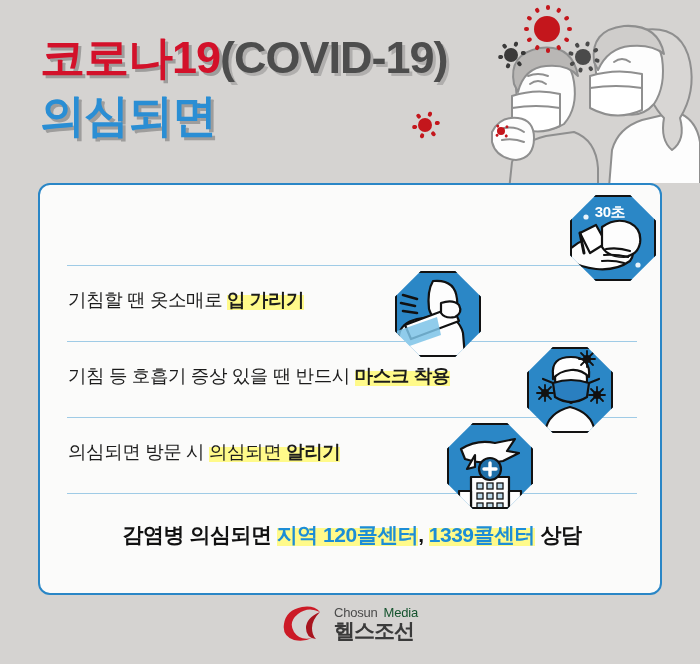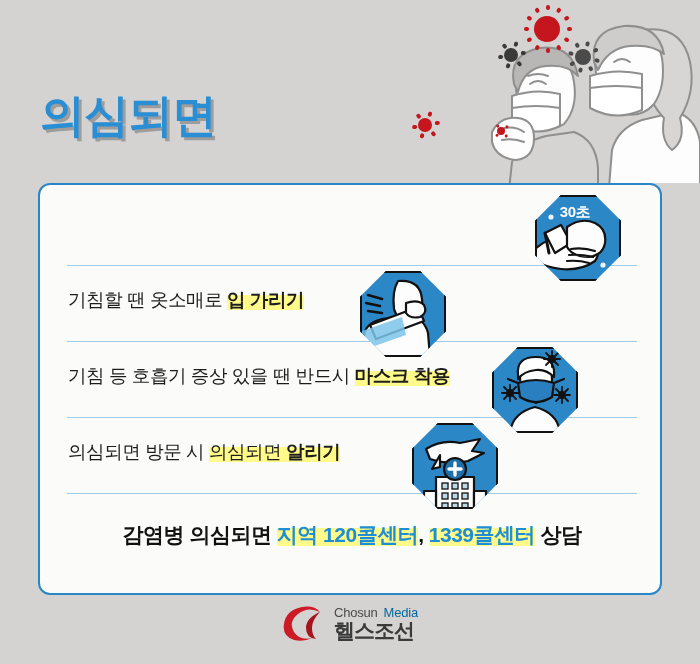--- a/index.html
+++ b/index.html
@@ -91,36 +91,36 @@
 
   
   .octa {
     position: absolute;
     width: 86px; height: 86px;
     background: #2b87c6;
     border: 2.5px solid #121212;
     clip-path: polygon(30% 0,70% 0,100% 30%,100% 70%,70% 100%,30% 100%,0 70%,0 30%);
     overflow: hidden;
   }
-  .octa-wrap { position: absolute; width: 63px; height: 86px; }
+  .octa-wrap { position: absolute; width: 63px; height: 86px; margin-left: 35px; }
   .octa-label {
     position: absolute; right: 8px; top: 8px;
     color: #fff; font-size: 15px; font-weight: bold;
     letter-spacing: -0.5px;
   }
 
   
   .logo { position: absolute; left: 0; top: 604px; width: 700px; height: 56px; }
   .logo-inner {
     position: absolute; left: 50%; top: 0; transform: translateX(-50%);
     display: flex; align-items: center; gap: 10px;
   }
   .logo-text { display: flex; flex-direction: column; line-height: 1.05; }
   .logo-top { font-size: 13px; color: #4a4a4a; letter-spacing: -0.2px; }
-  .logo-top .light { color: #0369a1; padding-left: 6px; }
+  .logo-top .light { color: #14532d; padding-left: 6px; }
   .logo-bottom { font-size: 21px; font-weight: bold; color: #3a3a3a; letter-spacing: -1px; }
 </style>
 </head>
 <body>
 
 <div id="page">
 
   <div class="header">
 
     <div class="people">
@@ -285,20 +285,23 @@
           <i style="background:#c4161c;width:3px;height:3px"></i>
         </div>
       <div class="spike" style="transform:rotate(225deg)">
           <i style="background:#c4161c;width:3px;height:3px"></i>
         </div>
       <div class="spike" style="transform:rotate(315deg)">
           <i style="background:#c4161c;width:3px;height:3px"></i>
         </div>
     </div>
 
+    <div class="title-line1">
+      <span class="t-red">코로나19</span><span class="t-gray">(COVID-19)</span>
+    </div>
     <div class="title-line2 t-blue">의심되면</div>
   </div>
 
   <div class="card">
 
     <div class="row" style="top:6px;">
       <div class="divider"></div>
     </div>
 
     <div class="row" style="top:82px;">

